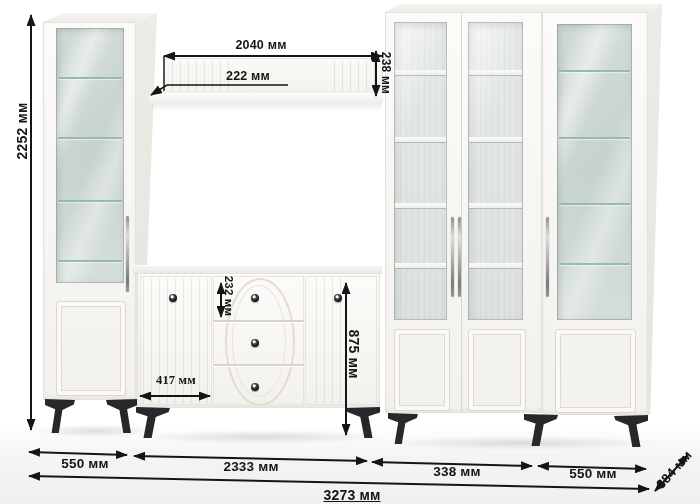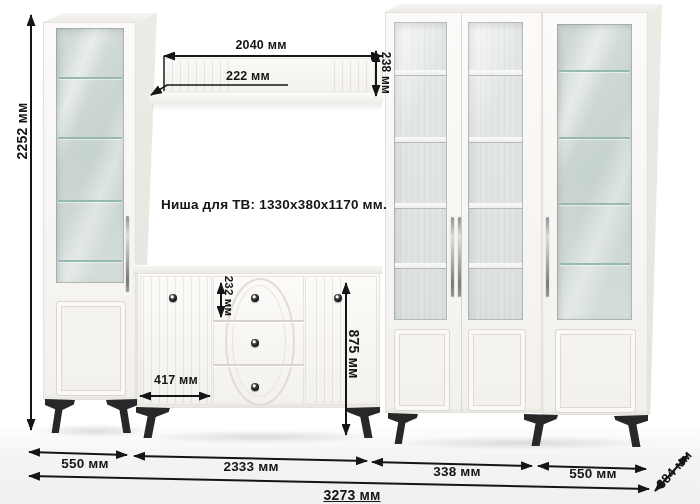--- a/index.html
+++ b/index.html
@@ -191,24 +191,23 @@
       <line x1="538" y1="466" x2="646" y2="469" marker-start="url(#ah)" marker-end="url(#ah)"></line>
       <line x1="29" y1="476" x2="649" y2="489" marker-start="url(#ah)" marker-end="url(#ah)"></line>
       <line x1="655" y1="491" x2="688" y2="455" marker-start="url(#ah)" marker-end="url(#ah)"></line>
     </g>
   </svg>
 
   <div class="dim-label rot-ccw" style="left:-13px;top:123px;width:70px;font-size:14px;">2252 мм</div>
   <div class="dim-label" style="left:221px;top:38px;width:80px;font-size:12.5px;">2040 мм</div>
   <div class="dim-label" style="left:165px;top:69px;width:70px;font-size:12.5px;margin-left:48px;">222 мм</div>
   <div class="dim-label rot-cw" style="left:360px;top:66px;width:52px;font-size:12px;">238 мм</div>
-  <div class="dim-label" style="left:148px;top:197px;width:252px;font-size:13.5px;">Ниша для ТВ: 1330x380x1170 мм.</div>
   <div class="dim-label rot-cw" style="left:204px;top:290px;width:50px;font-size:11.5px;">232 мм</div>
   <div class="dim-label rot-cw" style="left:326px;top:346px;width:56px;font-size:14px;">875 мм</div>
-  <div class="dim-label" style="left:141px;top:373px;width:70px;font-size:12.5px;">417 мм</div>
+  <div class="dim-label" style="left:141px;top:373px;width:70px;font-size:12.5px;font-family:Liberation Serif, serif;">417 мм</div>
   <div class="dim-label" style="left:50px;top:456px;width:70px;">550 мм</div>
   <div class="dim-label" style="left:211px;top:459px;width:80px;">2333 мм</div>
   <div class="dim-label" style="left:422px;top:464px;width:70px;">338 мм</div>
   <div class="dim-label" style="left:558px;top:466px;width:70px;">550 мм</div>
   <div class="dim-label" style="left:307px;top:487px;width:90px;font-size:14px;text-decoration:underline;">3273 мм</div>
   <div class="dim-label" style="left:639px;top:462px;width:70px;font-size:13px;transform:rotate(-48deg);">384 мм</div>
 
 </div>
 
 </body></html>

